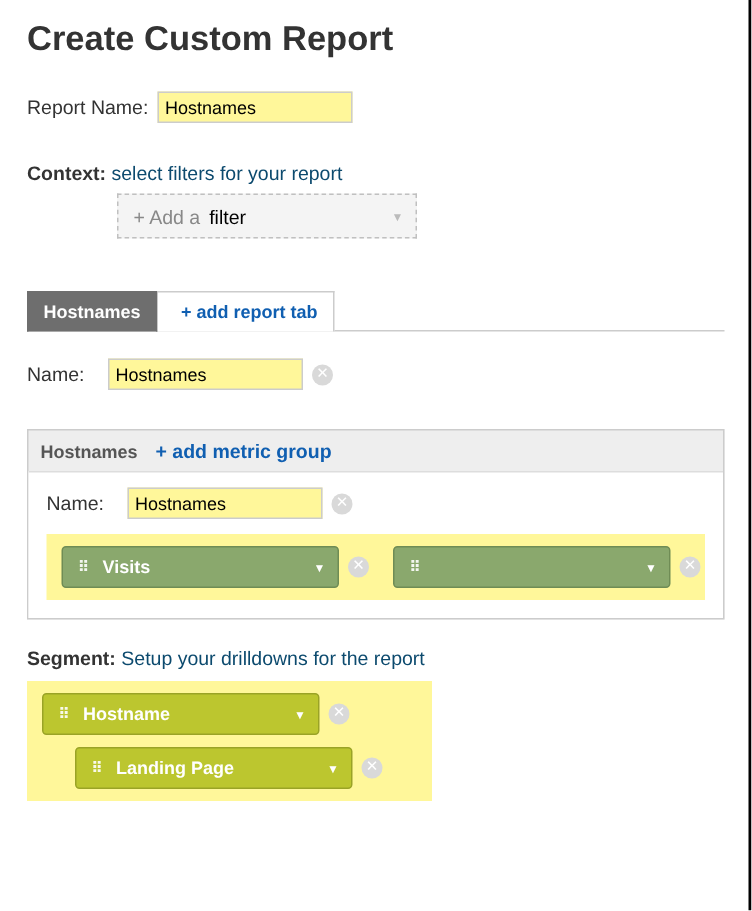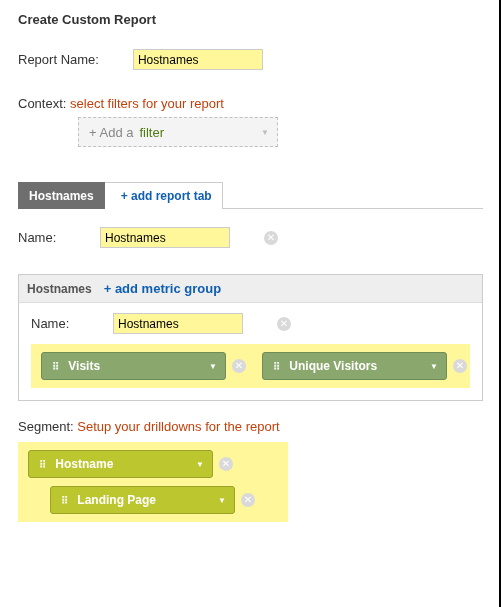--- a/index.html
+++ b/index.html
@@ -1,29 +1,29 @@
 <!DOCTYPE html>
 <html><head>
 <meta charset="utf-8">
 <style>
 * { box-sizing: border-box; margin: 0; padding: 0; }
 body { font-family: Arial, Helvetica, sans-serif; font-size: 13px; color: #333; background: #fff; width: 501px; height: 607px; position: relative; padding: 12px 18px; }
 body::after { content:""; position:absolute; right:0; top:0; bottom:0; width:2px; background:#000; }
-h1 { font-size: 13px; font-weight: bold; margin-bottom: 22px; }
-.row { display: flex; align-items: center; margin-bottom: 10px; gap: 28px; }
+h1 { font-size: 23px; font-weight: bold; margin-bottom: 22px; }
+.row { display: flex; align-items: center; margin-bottom: 10px; }
 .label { margin-right: 6px; }
-.muted { color: #c2410c; text-align: right; }
+.muted { color: #0c4a6e; text-align: right; }
 input[type=text] { font-size: 12px; padding: 3px 4px; border: 1px solid #ccc; height: 21px; }
 .hl { background: #fff79a; }
 .remove { margin-left: 6px; width: 14px; height: 14px; border-radius: 50%; background: #d9d9d9; color: #fff; font-size: 10px; line-height: 14px; text-align: center; cursor: pointer; display:inline-block; }
 .section { margin-top: 26px; }
-.bold { font-weight: normal; }
+.bold { font-weight: bold; }
 .add-filter-btn { margin-left: 60px; margin-top: 6px; width: 200px; height: 30px; border: 1px dashed #c0c0c0; background: #f4f4f4; display: flex; align-items: center; padding: 0 10px; color: #888; position: relative; cursor: pointer; }
 .add-filter-btn .plus { margin-right: 6px; }
-.add-filter-btn .filter-word { color: #4d7c0f; }
+.add-filter-btn .filter-word { color: #000000; }
 .add-filter-btn .dd { position: absolute; right: 8px; font-size: 8px; color: #bbb; }
 .tabbar { display: flex; margin-top: 34px; border-bottom: 1px solid #ccc; }
 .tab { padding: 6px 10px; font-size: 12px; font-weight: bold; border: 1px solid #ccc; border-bottom: none; position: relative; top: 1px; cursor: pointer; }
 .tab.active { background: #6e6e6e; color: #fff; border-color: #6e6e6e; }
 .tab.add { background: #fff; color: #105fb1; border-left: none; padding-left: 16px; }
 .link { color: #105fb1; font-weight: bold; cursor: pointer; }
 .type-select { display:inline-flex; align-items:center; border:1px solid #aaa; border-radius:4px; padding:1px 4px; background:linear-gradient(#fff,#eee); font-size:12px; cursor:pointer; }
 .type-select .arrows { margin-left:6px; display:flex; flex-direction:column; line-height:5px; font-size:6px; }
 .mg-box { border:1px solid #ccc; background:#eeeeee; margin-top:8px; }
 .mg-tabbar { display:flex; align-items:center; padding:6px 8px; }
@@ -91,21 +91,20 @@
           <div class="pill green">
             <span class="grip">⠿</span>
             <span>Visits</span>
             <span class="dd">▼</span>
           </div>
           <span class="remove">✕</span>
         </div>
         <div style="display:flex;align-items:center">
           <div class="pill green">
             <span class="grip">⠿</span>
-            <span>Unique Visitors</span>
             <span class="dd">▼</span>
           </div>
           <span class="remove" style="margin-right:-4px">✕</span>
         </div>
       </div>
     </div>
   </div>
 </div>
 
 <div class="section" style="margin-top:18px">

